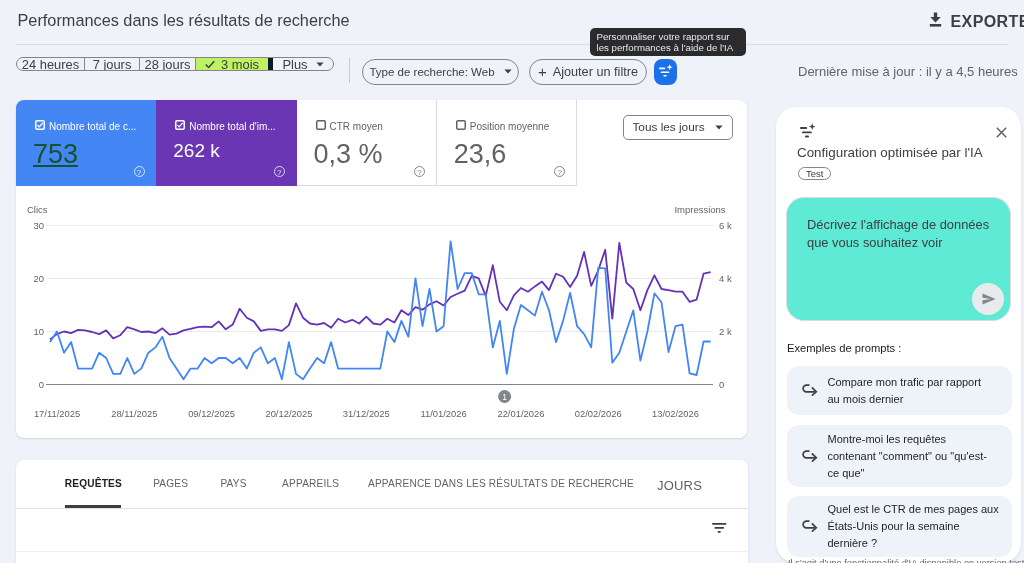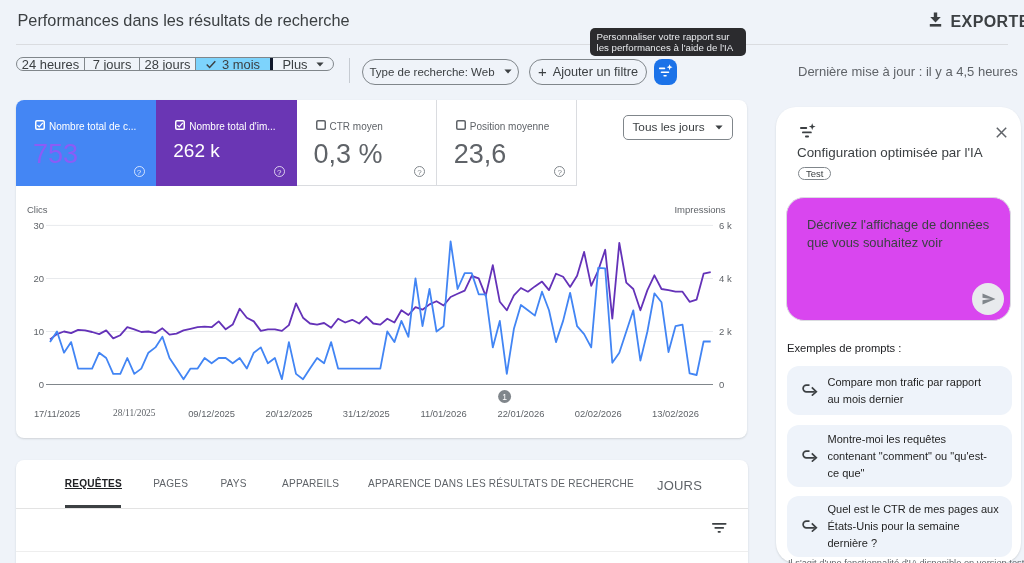--- a/index.html
+++ b/index.html
@@ -27,21 +27,21 @@
   <div class="abs" style="left:16px; top:57px; width:318px; height:14px; border:1px solid #80868b; border-radius:13.5px; display:flex; align-items:stretch; overflow:hidden;">
     <div style="flex:0 0 68px; display:flex; align-items:center; justify-content:center; border-right:1px solid #80868b;">
         <span class="chip-txt">24 heures</span>
       </div>
     <div style="flex:0 0 55px; display:flex; align-items:center; justify-content:center; border-right:1px solid #80868b;">
         <span class="chip-txt">7 jours</span>
       </div>
     <div style="flex:0 0 56px; display:flex; align-items:center; justify-content:center; border-right:1px solid #80868b;">
         <span class="chip-txt">28 jours</span>
       </div>
-    <div style="flex:0 0 77px; display:flex; align-items:center; justify-content:center; background:#7dd3fc; border-right:3px solid #0f172a;">
+    <div style="flex:0 0 77px; display:flex; align-items:center; justify-content:center; background:#bef264; border-right:5px solid #0f172a;">
       <svg width="10" height="9" viewBox="0 0 10 9" style="margin-right:6px;">
           <path d="M0.7 4.5 L3.6 7.5 L9.3 1.2" stroke="#3c4043" stroke-width="1.5" fill="none"></path>
         </svg>
       <span class="chip-txt">3 mois</span>
       </div>
     <div style="flex:1; display:flex; align-items:center; justify-content:center;">
         <span class="chip-txt">Plus</span>
       <svg width="8" height="5" viewBox="0 0 8 5" style="margin-left:8px;">
           <path d="M0.4 0.6 L4 4.6 L7.6 0.6 Z" fill="#3c4043"></path>
         </svg>
@@ -77,21 +77,21 @@
     <div class="abs" style="left:0; top:0; width:140.25px; height:86px; background:#4486f4; border-radius:8px 0 0 0;"></div>
     <div class="abs" style="left:140.25px; top:0; width:140.25px; height:86px; background:#6a36b4;"></div>
     <div class="abs" style="left:280.5px; top:0; width:140.25px; height:86px; border-right:1px solid #dadce0; border-bottom:1px solid #dadce0;"></div>
     <div class="abs" style="left:420.75px; top:0; width:140.25px; height:86px; border-right:1px solid #dadce0; border-bottom:1px solid #dadce0;"></div>
 
     <svg class="abs" style="left:19px; top:20px;" width="10" height="10" viewBox="0 0 10 10">
         <rect x="0.75" y="0.75" width="8.5" height="8.5" rx="1.2" fill="none" stroke="#fff" stroke-width="1.5"></rect>
         <path d="M2.4 5.1 L4.2 6.9 L7.8 2.9" stroke="#fff" stroke-width="1.3" fill="none"></path>
       </svg>
     <div class="abs" style="left:33px; top:20.5px; font-size:10px; color:#fff;">Nombre total de c...</div>
-    <div class="abs" style="left:17px; top:41px; font-size:27px; line-height:1; color:#8b5cf6;">753</div>
+    <div class="abs" style="left:17px; top:41px; font-size:27px; line-height:1; color:#14532d;text-decoration:underline;">753</div>
     <div class="abs" style="left:117.5px; top:65.5px; width:11px; height:11px; border:1px solid rgba(255,255,255,.75); border-radius:50%; color:rgba(255,255,255,.85); font-size:8px; text-align:center; line-height:11px;">?</div>
 
     <svg class="abs" style="left:159.25px; top:20px;" width="10" height="10" viewBox="0 0 10 10">
         <rect x="0.75" y="0.75" width="8.5" height="8.5" rx="1.2" fill="none" stroke="#fff" stroke-width="1.5"></rect>
         <path d="M2.4 5.1 L4.2 6.9 L7.8 2.9" stroke="#fff" stroke-width="1.3" fill="none"></path>
       </svg>
     <div class="abs" style="left:173.25px; top:20.5px; font-size:10px; color:#fff;">Nombre total d'im...</div>
     <div class="abs" style="left:157.25px; top:41px; font-size:19px; line-height:1; color:#fff;">262 k</div>
     <div class="abs" style="left:257.75px; top:65.5px; width:11px; height:11px; border:1px solid rgba(255,255,255,.75); border-radius:50%; color:rgba(255,255,255,.85); font-size:8px; text-align:center; line-height:11px;">?</div>
 
@@ -132,31 +132,31 @@
   <div class="ylab" style="left:14px; top:220px; width:30px; text-align:right;">30</div>
   <div class="ylab" style="left:14px; top:273px; width:30px; text-align:right;">20</div>
   <div class="ylab" style="left:14px; top:326px; width:30px; text-align:right;">10</div>
   <div class="ylab" style="left:14px; top:379px; width:30px; text-align:right;">0</div>
   <div class="ylab" style="left:665px; top:204px; width:70px; text-align:center;">Impressions</div>
   <div class="ylab" style="left:719px; top:220px;">6 k</div>
   <div class="ylab" style="left:719px; top:273px;">4 k</div>
   <div class="ylab" style="left:719px; top:326px;">2 k</div>
   <div class="ylab" style="left:719px; top:379px;">0</div>
   <div class="xlab" style="left:17.0px;">17/11/2025</div>
-    <div class="xlab" style="left:94.30000000000001px;font-family:Liberation Serif, serif;">28/11/2025</div>
+    <div class="xlab" style="left:94.30000000000001px;">28/11/2025</div>
     <div class="xlab" style="left:171.6px;">09/12/2025</div>
     <div class="xlab" style="left:248.89999999999998px;">20/12/2025</div>
     <div class="xlab" style="left:326.3px;">31/12/2025</div>
     <div class="xlab" style="left:403.6px;">11/01/2026</div>
     <div class="xlab" style="left:480.9px;">22/01/2026</div>
     <div class="xlab" style="left:558.2px;">02/02/2026</div>
     <div class="xlab" style="left:635.5px;">13/02/2026</div>
 
   <div class="card" style="left:16px; top:460px; width:732px; height:110px; border-radius:8px 8px 0 0;">
-    <div class="abs" style="left:77.4px; top:17.5px; transform:translateX(-50%); white-space:nowrap; font-size:10.1px; font-weight:700; letter-spacing:0.2px; color:#202124;text-decoration:underline;">REQUÊTES</div>
+    <div class="abs" style="left:77.4px; top:17.5px; transform:translateX(-50%); white-space:nowrap; font-size:10.1px; font-weight:700; letter-spacing:0.2px; color:#202124;">REQUÊTES</div>
       <div class="abs" style="left:154.7px; top:17.5px; transform:translateX(-50%); white-space:nowrap; font-size:10.1px; font-weight:400; letter-spacing:0.2px; color:#5f6368;">PAGES</div>
       <div class="abs" style="left:217.5px; top:17.5px; transform:translateX(-50%); white-space:nowrap; font-size:10.1px; font-weight:400; letter-spacing:0.2px; color:#5f6368;">PAYS</div>
       <div class="abs" style="left:294.7px; top:17.5px; transform:translateX(-50%); white-space:nowrap; font-size:10.1px; font-weight:400; letter-spacing:0.2px; color:#5f6368;">APPAREILS</div>
       <div class="abs" style="left:485.0px; top:17.5px; transform:translateX(-50%); white-space:nowrap; font-size:10.1px; font-weight:400; letter-spacing:0.2px; color:#5f6368;">APPARENCE DANS LES RÉSULTATS DE RECHERCHE</div>
       <div class="abs" style="left:663.5px; top:17.5px; transform:translateX(-50%); white-space:nowrap; font-size:13px; font-weight:400; letter-spacing:0.2px; color:#5f6368;">JOURS</div>
     <div class="abs" style="left:49.4px; top:45px; width:56px; height:2.5px; background:#3c4043;"></div>
     <div class="abs" style="left:0; top:47.5px; width:732px; height:1px; background:#e3e3e3;"></div>
     <svg class="abs" style="left:695.5px; top:63px;" width="15" height="11" viewBox="0 0 15 11">
       <rect x="0" y="0" width="14.5" height="1.7" rx="0.8" fill="#3c4043"></rect>
       <rect x="2.4" y="4" width="9.7" height="1.7" rx="0.8" fill="#3c4043"></rect>
@@ -171,21 +171,21 @@
 <rect x="3" y="8.5" width="9.8" height="1.8" rx="0.9" fill="#3c4043"></rect>
 <rect x="6" y="12.6" width="4.0" height="1.8" rx="0.9" fill="#3c4043"></rect>
 <path d="M13.2 0.2 L14.1 2.7 L16.6 3.6 L14.1 4.5 L13.2 7.0 L12.3 4.5 L9.8 3.6 L12.3 2.7 Z" fill="#3c4043"></path>
 </svg>
     <svg class="abs" style="left:220px; top:20px;" width="11" height="11" viewBox="0 0 11 11">
         <path d="M0.8 0.8 L10.2 10.2 M10.2 0.8 L0.8 10.2" stroke="#5f6368" stroke-width="1.5"></path>
       </svg>
     <div class="abs" style="left:21px; top:38.5px; font-size:13.4px; line-height:1; color:#3c4043;">Configuration optimisée par l'IA</div>
     <div class="abs" style="left:22px; top:59.5px; height:13px; padding:0 7px; border:1px solid #80868b; border-radius:7px; font-size:9.5px; line-height:11.5px; color:#3c4043;">Test</div>
 
-    <div class="abs" style="left:10px; top:90px; width:225px; height:124px; border:1px solid #dadce0; border-radius:18px; background:#d946ef;">
+    <div class="abs" style="left:10px; top:90px; width:225px; height:124px; border:1px solid #dadce0; border-radius:18px; background:#5eead4;">
       <div style="position:absolute; left:20px; top:18px; width:192px; font-size:12.9px; line-height:18px; color:#3c4043;">Décrivez l'affichage de données que vous souhaitez voir</div>
       <div style="position:absolute; right:6px; bottom:5px; width:32px; height:32px; border-radius:50%; background:#e8eaed;">
         <svg width="14" height="12" viewBox="0 0 14 12" style="position:absolute; left:10px; top:10px;">
             <path d="M0.5 0.5 L13.5 6 L0.5 11.5 L0.5 7.2 L9 6 L0.5 4.8 Z" fill="#80868b"></path>
           </svg>
       </div>
     </div>
 
     <div class="abs" style="left:11px; top:234.5px; font-size:11.2px; color:#202124;">Exemples de prompts :</div>
 

